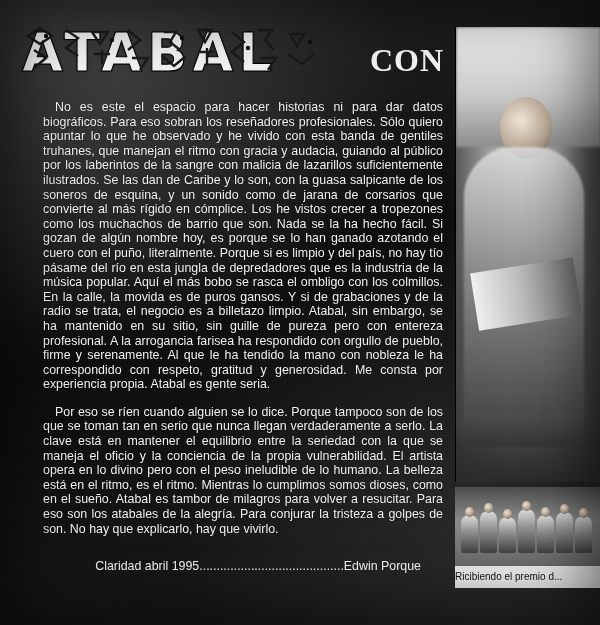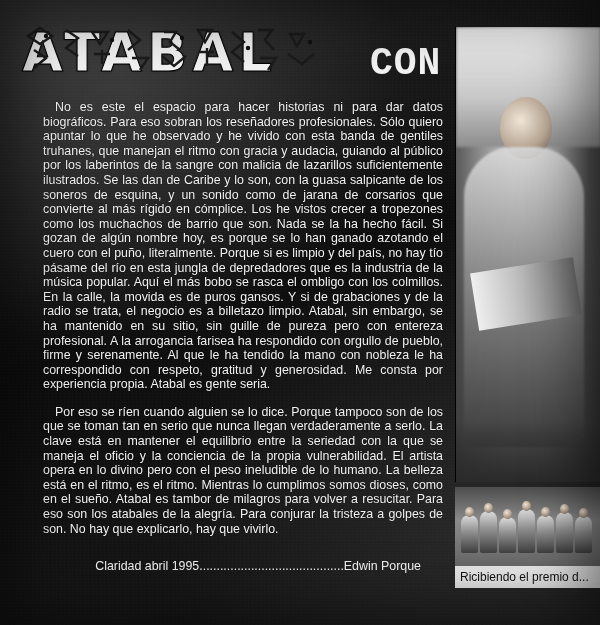--- a/index.html
+++ b/index.html
@@ -60,23 +60,23 @@
     left: 0;
     top: 4px;
     width: 310px;
     height: 58px;
     pointer-events: none;
   }
   .con-word {
     position: absolute;
     left: 348px;
     top: 22px;
-    font-family: Liberation Mono, monospace;
+    font-family: Liberation Serif, serif;
     font-weight: bold;
-    font-size: 38px;
+    font-size: 32px;
     color: #f4f4f4;
     letter-spacing: 1px;
   }
   .ritmo-word {
     position: absolute;
     left: 463px;
     top: 18px;
     font-family: "Liberation Sans", sans-serif;
     font-weight: bold;
     font-size: 28px;
@@ -181,23 +181,22 @@
     border-radius: 50%;
   }
   .photo-caption {
     position: absolute;
     left: 455px;
     top: 566px;
     width: 145px;
     height: 22px;
     background: rgba(238,238,238,.94);
     color: #111;
-    font-size: 12px;
+    font-size: 10px;
     line-height: 22px;
-    padding-left: 5px;
     box-sizing: border-box;
     overflow: hidden;
     white-space: nowrap;
     font-family: "Liberation Sans", sans-serif;
   }
 
   
   .body-text {
     position: absolute;
     left: 31px;

